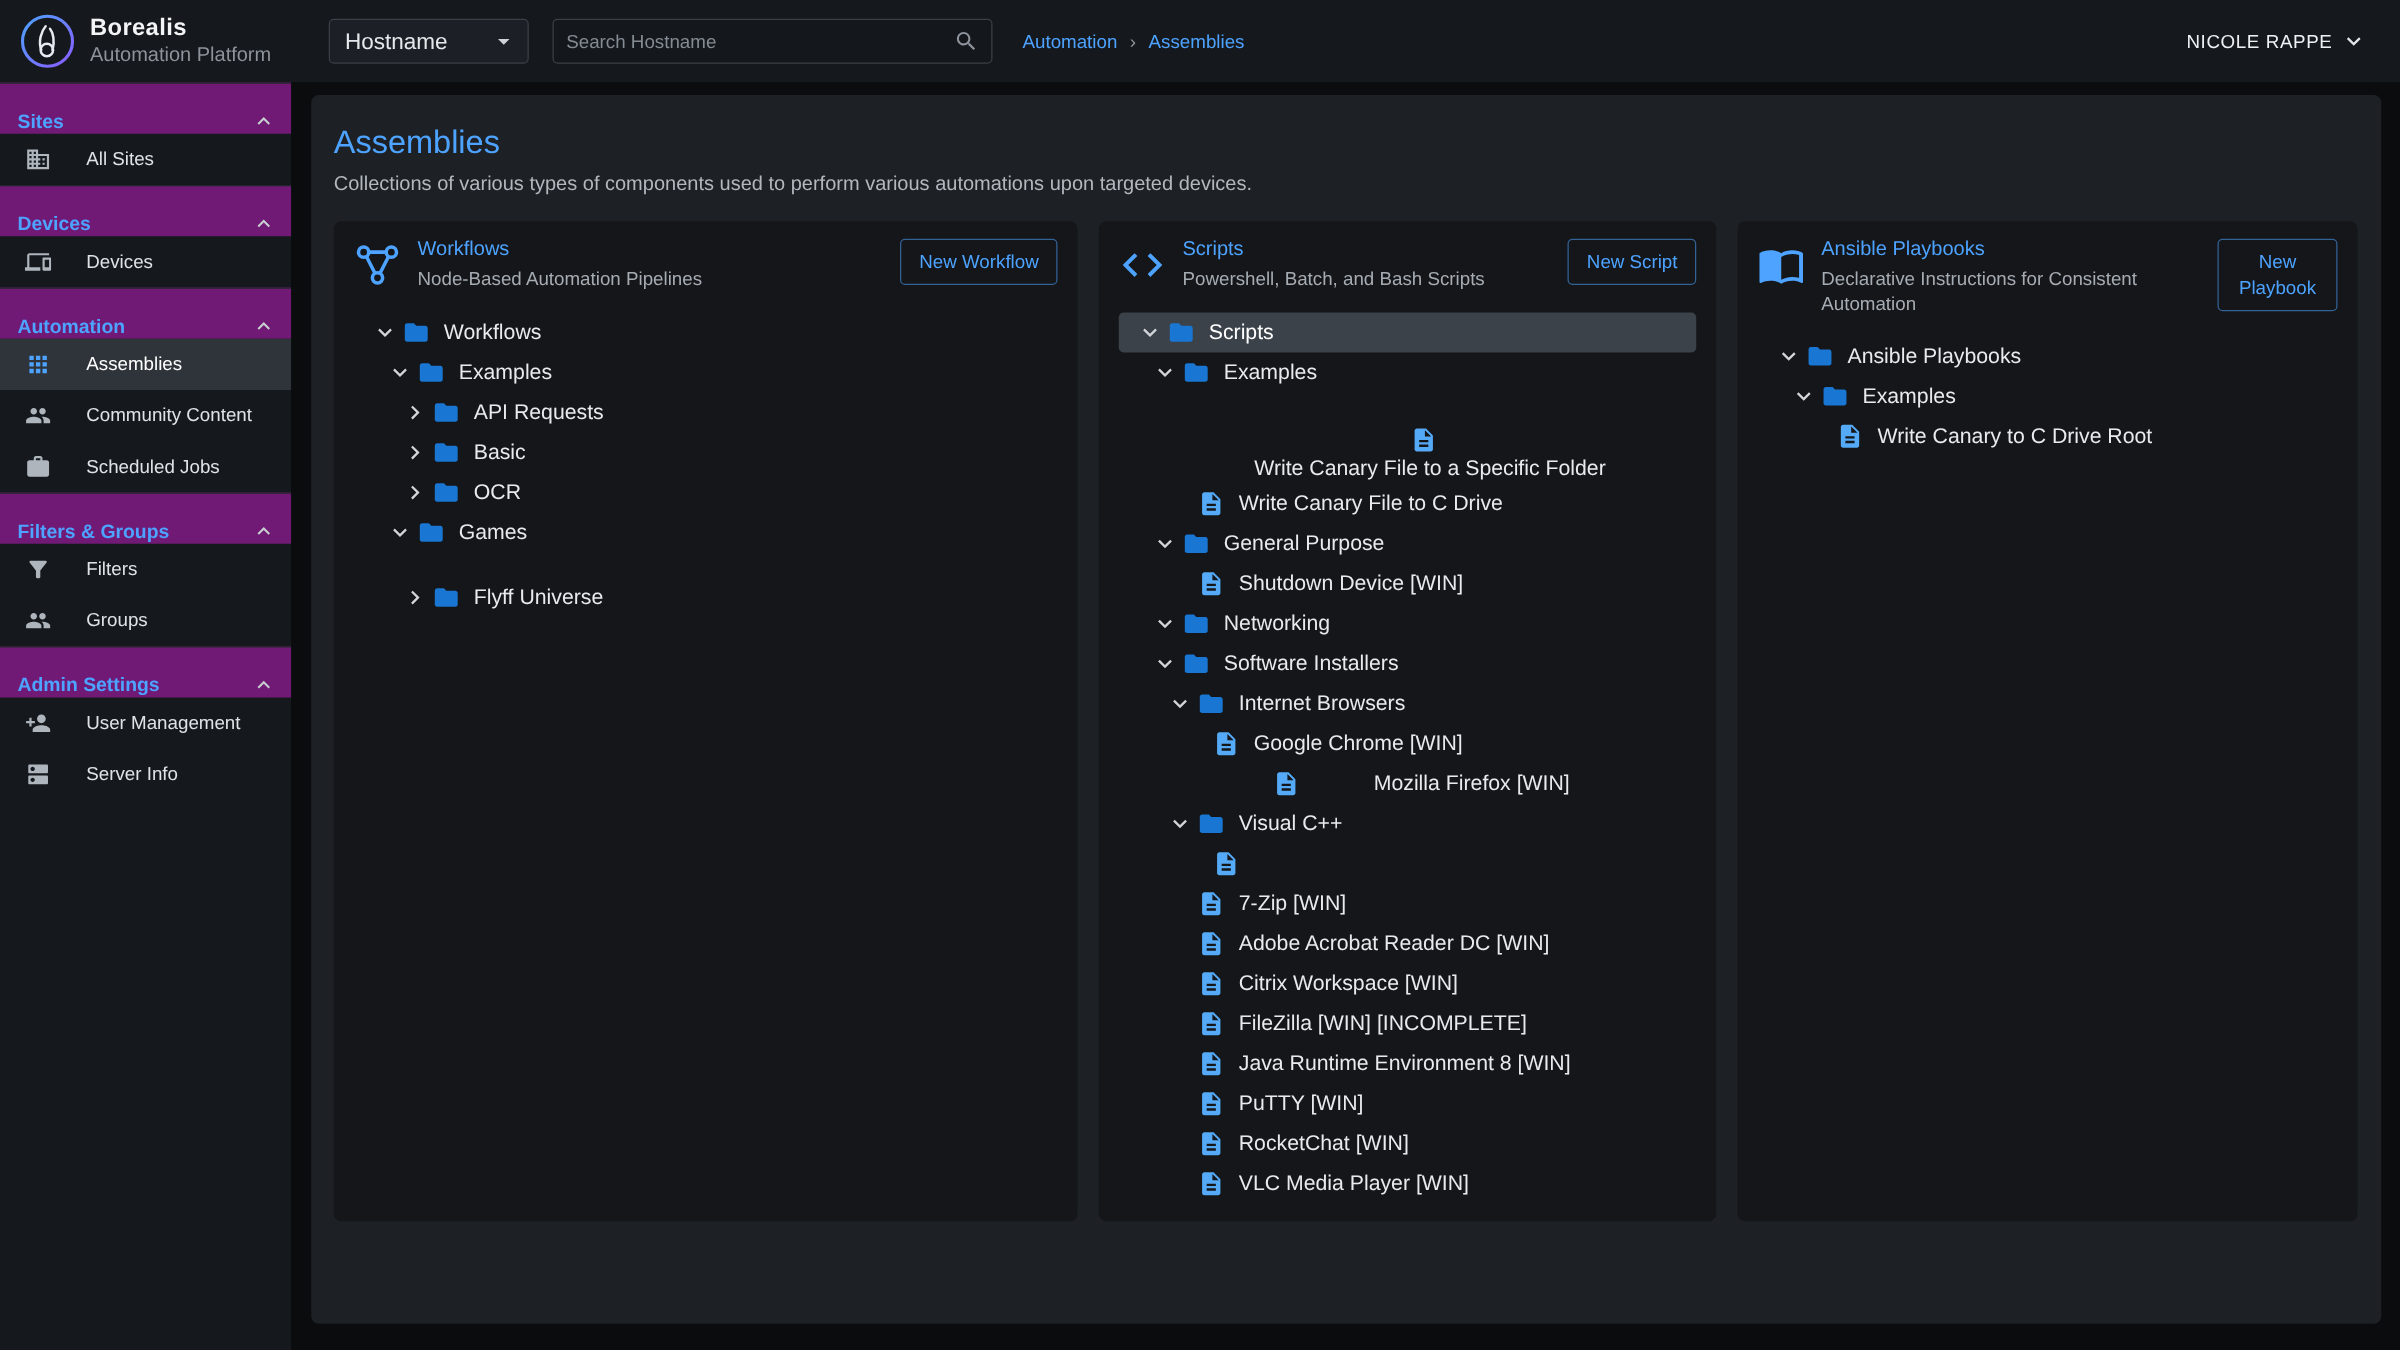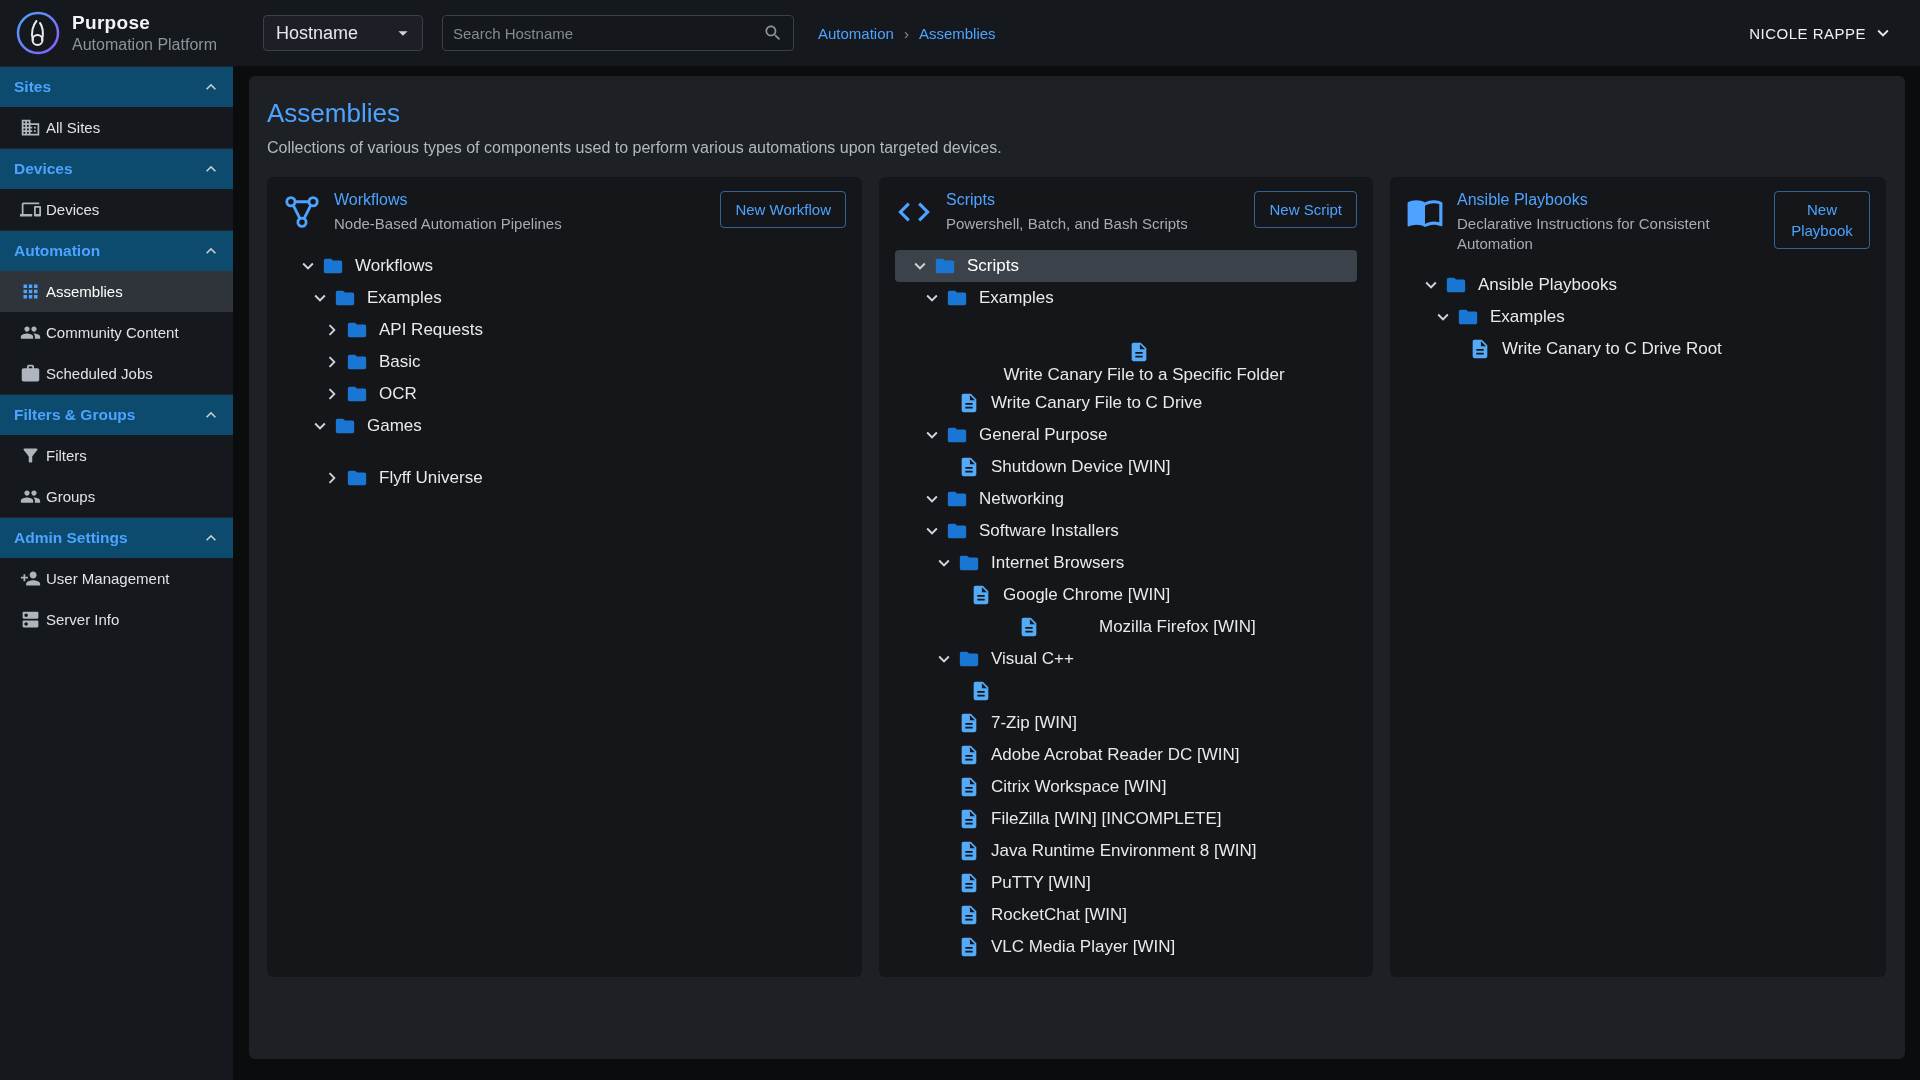--- a/index.html
+++ b/index.html
@@ -39,24 +39,24 @@
   .user-menu { margin-left:auto; display:flex; align-items:center; gap:6px; font-size:15px; letter-spacing:.5px; cursor:pointer; color:#eef1f4; }
   .uchev { color:#e2e5e9; } .uchev svg { width:22px; height:22px; }
 
   
   .app-body { display:flex; height:1014px; }
   .sidebar { width:233px; flex-shrink:0; background:var(--bar); }
   .main { flex:1; background:#0a0c0e; padding:10px 15px 21px 16px; }
   .panel { background:var(--panel); border-radius:6px; height:100%; padding:22px 18px; }
 
   
-  .sb-header { height:41px; display:flex; align-items:center; padding:0 12px 0 14px; color:var(--accent);
-    font-size:15.5px; font-weight:bold; background:#0c4a6e; border-top:1px solid #23272d; cursor:pointer; }
+  .sb-header { height:41px; display:flex; align-items:flex-end; padding:0 12px 0 14px; color:var(--accent);
+    font-size:15.5px; font-weight:bold; background:#701a75; border-top:1px solid #23272d; cursor:pointer; }
   .sb-header .sb-chev { margin-left:auto; color:#c7ccd1; } .sb-chev svg { width:20px; height:20px; }
-  .sb-item { height:41px; display:flex; align-items:center; gap:5px; padding:0 12px 0 20px; font-size:15px; color:#dfe3e7; cursor:pointer; }
+  .sb-item { height:41px; display:flex; align-items:center; gap:28px; padding:0 12px 0 20px; font-size:15px; color:#dfe3e7; cursor:pointer; }
   .sb-item .icon { color:#aeb5bc; } .sb-item .icon svg { width:21px; height:21px; }
   .sb-item.selected { background:#2e3439; color:#ffffff; }
   .sb-item.selected .icon { color:var(--accent); }
 
   
   .page-title { color:var(--accent); font-size:26px; font-weight:normal; }
   .page-desc { color:#b2b8be; font-size:16px; margin-top:10px; }
 
   .cards { display:flex; gap:17px; margin-top:20px; align-items:stretch; }
   .card { background:var(--card); border-radius:6px; padding:14px 16px; }
@@ -97,21 +97,21 @@
             <stop offset="0" stop-color="#4da3ff"></stop>
               <stop offset="1" stop-color="#8a5cff"></stop>
           </linearGradient>
         </defs>
         <circle cx="22" cy="22" r="20" fill="none" stroke="url(#lg1)" stroke-width="2.5"></circle>
         <path d="M17 29c-2.5-7 0-15 3.5-19M26 29c2-7 .5-14-2-17" fill="none" stroke="#e8ecf2" stroke-width="2" stroke-linecap="round"></path>
         <circle cx="21.5" cy="29" r="5" fill="none" stroke="#e8ecf2" stroke-width="2"></circle>
       </svg>
     </span>
     <div class="brand-text">
-      <div class="brand-name">Purpose</div>
+      <div class="brand-name">Borealis</div>
       <div class="brand-sub">Automation Platform</div>
     </div>
   </div>
 
   <div class="hostname-select">
     <span>Hostname</span>
     <span class="caret">
       <svg viewBox="0 0 24 24" fill="currentColor">
           <path d="M7 10l5 5 5-5z"></path>
         </svg>

